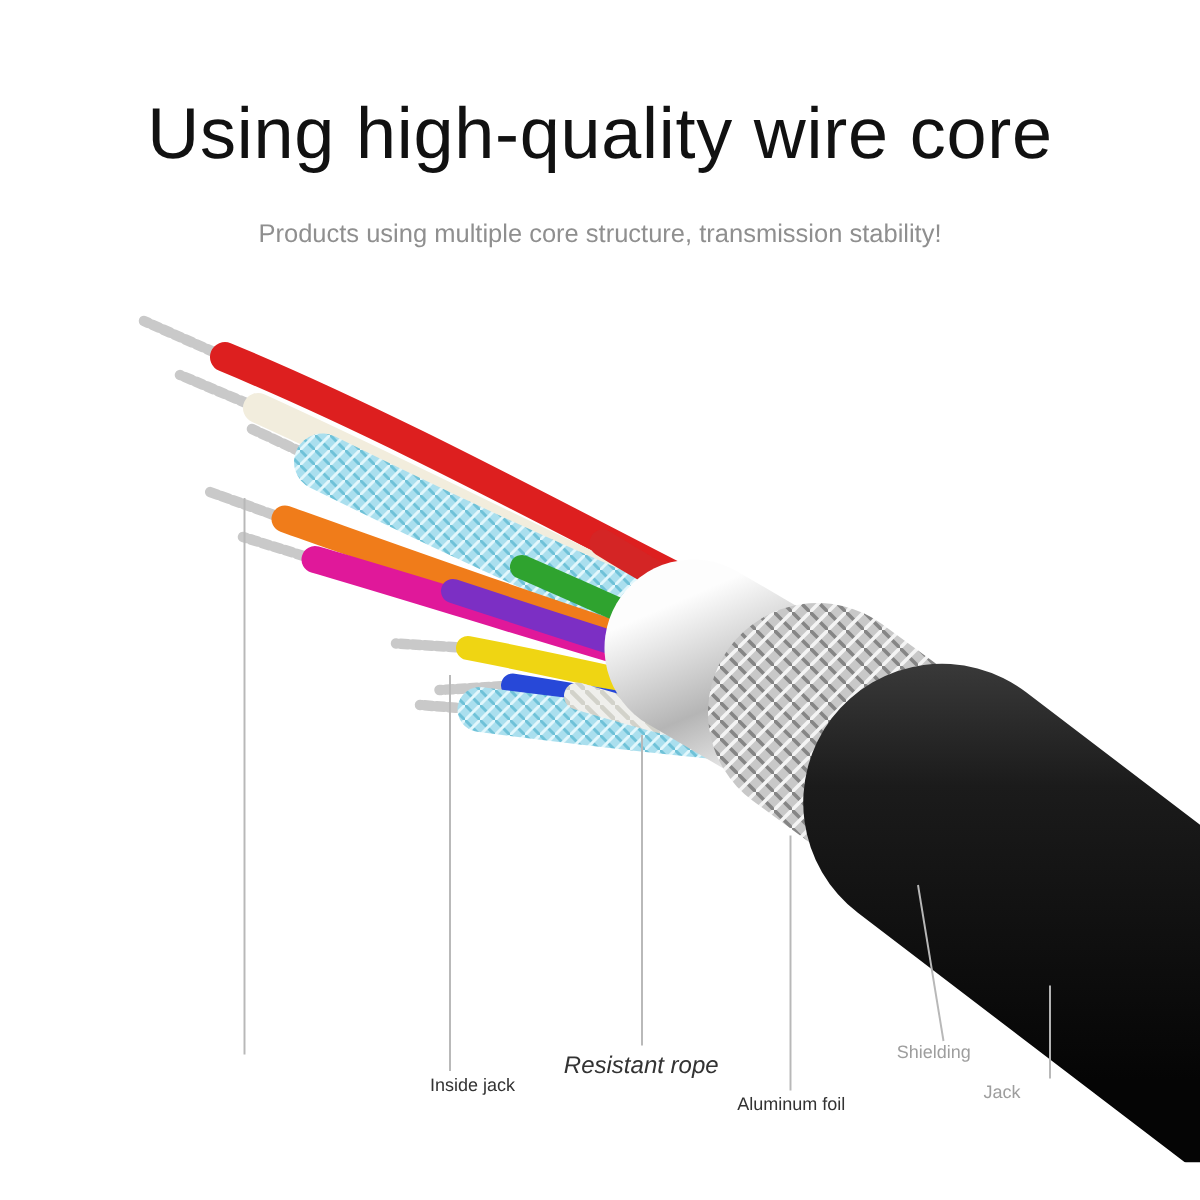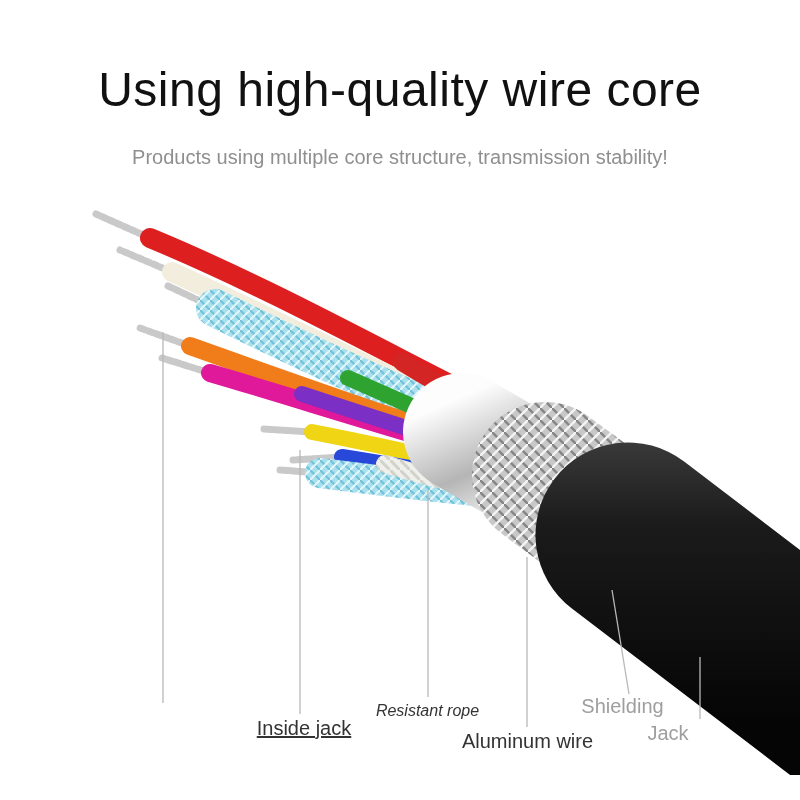--- a/index.html
+++ b/index.html
@@ -26,43 +26,43 @@
     color: #111111;
     letter-spacing: 0.5px;
     margin: 0;
   }
   .subtitle {
     position: absolute;
     top: 146px;
     left: 0;
     width: 100%;
     text-align: center;
-    font-size: 20px;
+    font-size: 17px;
     font-weight: 400;
     color: #8f8f8f;
     margin: 0;
   }
   .cable-svg {
     position: absolute;
     inset: 0;
     width: 800px;
     height: 800px;
   }
   .lbl {
     position: absolute;
     text-align: center;
     line-height: 1.1;
     white-space: nowrap;
   }
   .lbl.dark  { color: #333333; }
   .lbl.gray  { color: #9e9e9e; }
   .lbl.small { font-size: 16px; }
-  .lbl.big   { font-size: 20px; }
+  .lbl.big   { font-size: 12px; }
   #lbl-copper-core    { left: 30px;  top: 712px; width: 240px; }
-  #lbl-inside-jack    { left: 239px; top: 717px; width: 130px; text-decoration: underline; }
+  #lbl-inside-jack    { left: 250px; top: 717px; width: 130px; }
   #lbl-resistant-rope { left: 355px; top: 702px; width: 145px; font-style: italic; }
   #lbl-aluminum-foil  { left: 445px; top: 730px; width: 165px; }
   #lbl-shielding      { left: 565px; top: 695px; width: 115px; }
   #lbl-jack           { left: 628px; top: 722px; width: 80px;  }
 </style>
 </head>
 <body>
 
 <div class="stage">
 
@@ -139,17 +139,17 @@
       <path d="M300,450 L300,714"></path>
       <path d="M428,490 L428,697"></path>
       <path d="M527,557 L527,727"></path>
       <path d="M612,590 L629,694"></path>
       <path d="M700,657 L700,719"></path>
     </g>
   </svg>
 
   <div class="lbl dark big" id="lbl-inside-jack">Inside jack</div>
   <div class="lbl dark small" id="lbl-resistant-rope">Resistant rope</div>
-  <div class="lbl dark big" id="lbl-aluminum-foil">Aluminum wire</div>
+  <div class="lbl dark big" id="lbl-aluminum-foil">Aluminum foil</div>
   <div class="lbl gray big" id="lbl-shielding">Shielding</div>
   <div class="lbl gray big" id="lbl-jack">Jack</div>
 
 </div>
 
 </body></html>

